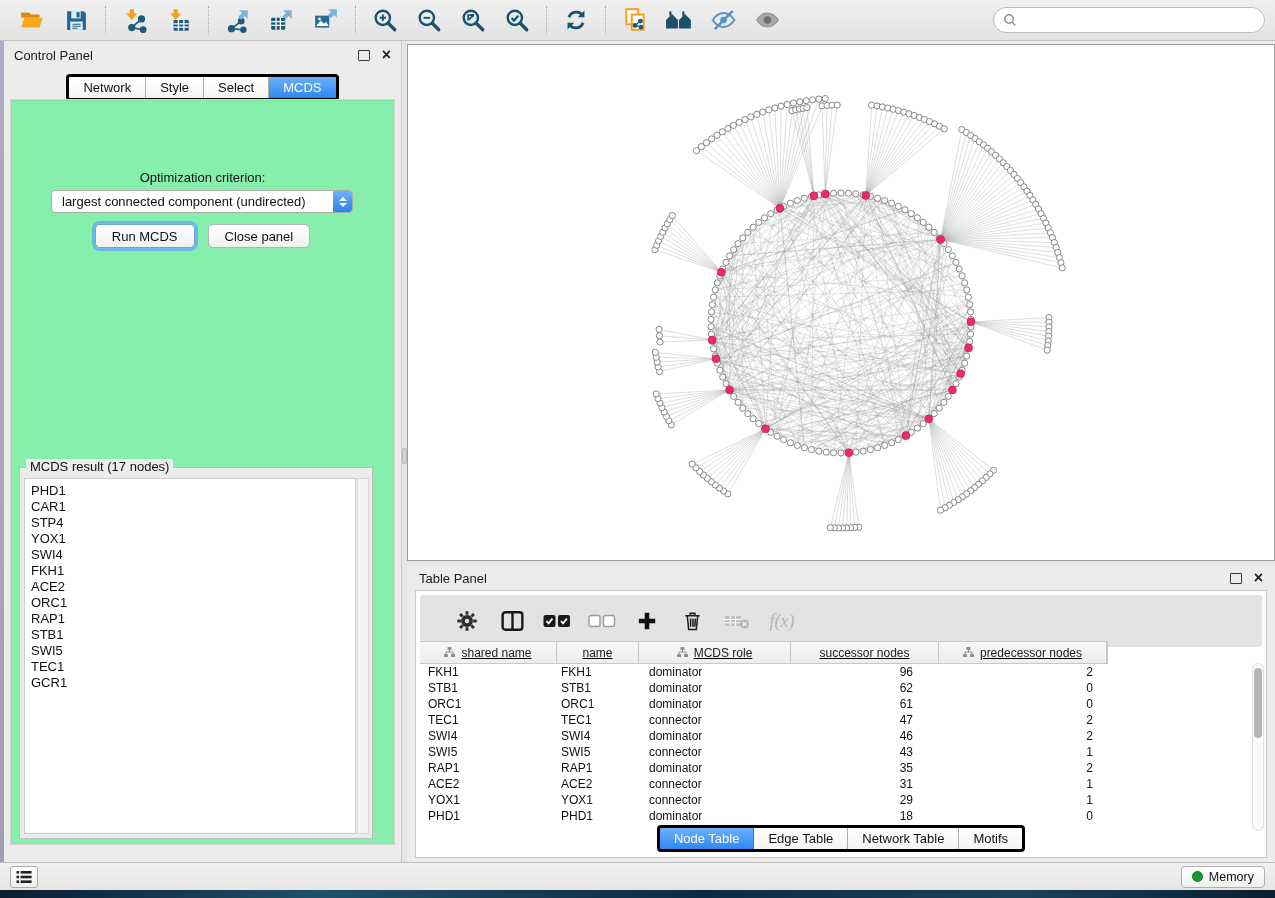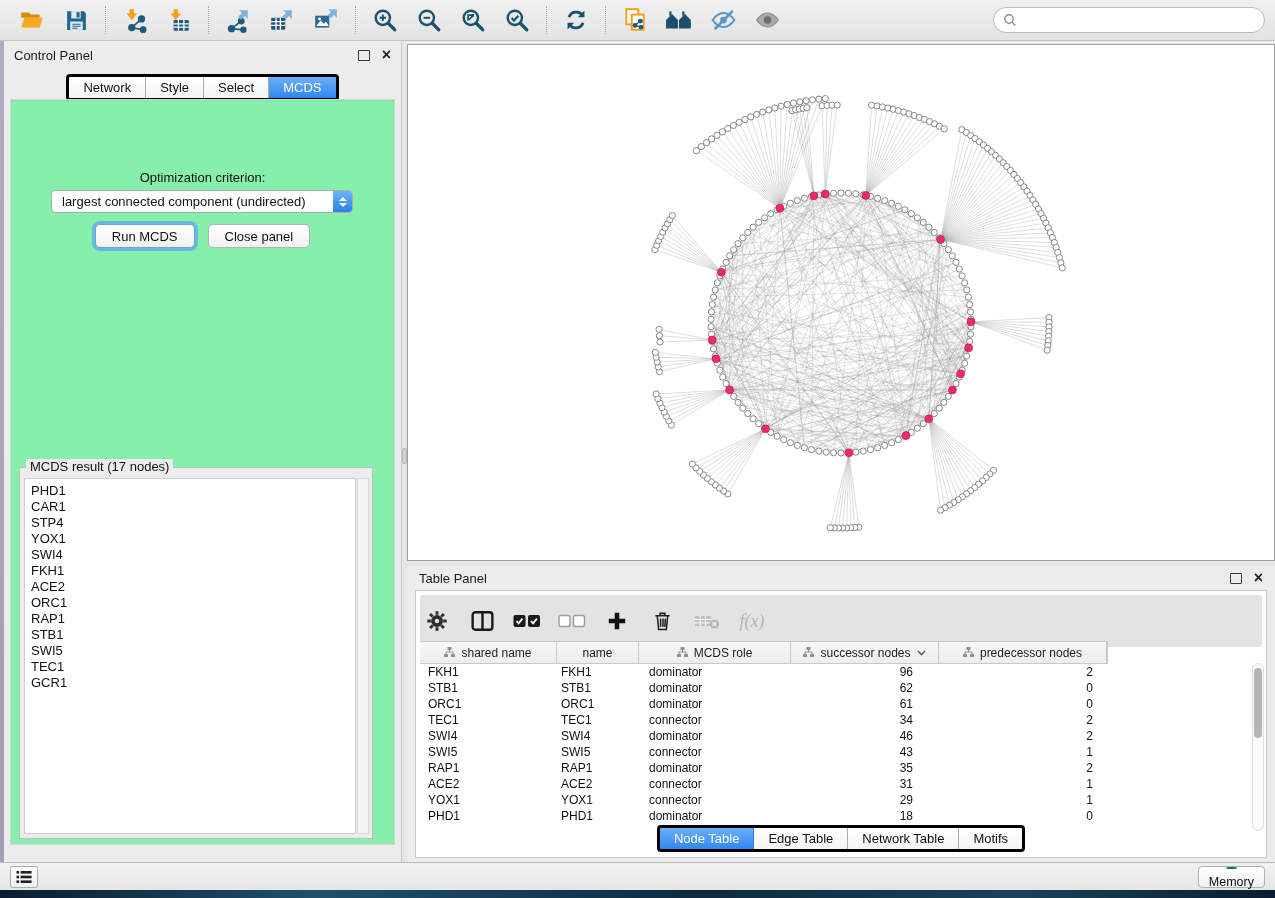--- a/index.html
+++ b/index.html
@@ -69,44 +69,44 @@
   .tl.red{background:#fc5753;border:1px solid #e1413c;}
   .tl.yellow{background:#fdbc40;border:1px solid #e0a02f;}
   .tl.green{background:#34c749;border:1px solid #27a836;}
   .net-title{position:absolute;left:0;right:0;text-align:center;font-size:12.5px;color:#222;}
   .net-canvas{position:absolute;left:0;top:19px;right:0;bottom:0;background:#fff;}
 
   
   .table-panel{position:absolute;left:0;top:525px;width:100%;height:296px;background:#ececec;}
   .tp-head{position:absolute;top:2px;left:0;right:0;height:20px;display:flex;align-items:center;padding:0 12px;}
   .tp-content{position:absolute;left:8px;right:8px;top:24px;bottom:4px;background:#fff;border:1px solid #c9c9c9;box-sizing:border-box;}
-  .tp-toolbar{position:absolute;left:4px;right:4px;top:4px;height:52px;background:#e3e3e3;border-radius:3px;display:flex;align-items:center;padding-left:0;gap:11px;}
+  .tp-toolbar{position:absolute;left:4px;right:4px;top:4px;height:52px;background:#e3e3e3;border-radius:3px;display:flex;align-items:center;padding-left:30px;gap:11px;}
   .tpt-btn{width:34px;height:32px;display:flex;align-items:center;justify-content:center;background:none;border:none;padding:0;}
   .fx{font-family:"Liberation Serif",serif;font-style:italic;font-size:18px;color:#b4b4b4;}
 
   .ttable{position:absolute;left:4px;right:4px;top:50px;bottom:30px;overflow:hidden;}
-  .thead{display:inline-flex;height:21px;border:1px solid #c8c8c8;border-left:none;background:linear-gradient(#f7f7f7,#ededed);}
+  .thead{display:inline-flex;height:21px;border:1px solid #c8c8c8;border-left:none;background:linear-gradient(#f7f7f7,#ededed);text-decoration:underline;}
   .hcell{display:flex;align-items:center;justify-content:center;gap:6px;font-size:12px;color:#222;border-right:1px solid #c8c8c8;box-sizing:border-box;}
   .trow{display:flex;height:16px;align-items:center;}
   .tcell{font-size:12px;color:#111;box-sizing:border-box;white-space:nowrap;overflow:hidden;}
   .c0{width:137px;padding-left:8px;}
   .c1{width:82px;padding-left:4px;}
   .c2{width:152px;padding-left:10px;}
-  .c3{width:148px;text-align:right;padding-right:26px;}
+  .c3{width:148px;text-align:right;padding-right:26px;flex-direction:column;}
   .c4{width:168px;text-align:right;padding-right:14px;}
   .hcell.c0,.hcell.c1,.hcell.c2,.hcell.c3,.hcell.c4{padding:0;text-align:center;}
   .tscroll{position:absolute;right:2px;top:72px;width:12px;height:168px;background:#fafafa;border:1px solid #e0e0e0;border-radius:6px;box-sizing:border-box;}
   .tthumb{position:absolute;left:1px;right:1px;top:4px;height:70px;background:#b5b5b5;border-radius:5px;}
 
   .tp-tabs{position:absolute;left:0;right:0;bottom:5px;display:flex;justify-content:center;}
 
   
   .status-bar{position:absolute;left:0;bottom:8px;width:100%;height:28px;background:linear-gradient(#f1f1f1,#e6e6e6);border-top:1px solid #bdbdbd;box-sizing:border-box;display:flex;align-items:center;padding:0 10px;}
   .list-btn{width:28px;height:22px;border:1px solid #ababab;border-radius:3px;background:linear-gradient(#fff,#efefef);display:flex;align-items:center;justify-content:center;padding:0;}
-  .mem-btn{margin-left:auto;height:22px;border:1px solid #b0b0b0;border-radius:4px;background:linear-gradient(#fff,#f0f0f0);display:flex;align-items:center;gap:6px;padding:0 10px;font-size:12.5px;color:#111;font-family:"Liberation Sans",sans-serif;flex-direction:column;}
+  .mem-btn{margin-left:auto;height:22px;border:1px solid #b0b0b0;border-radius:4px;background:linear-gradient(#fff,#f0f0f0);display:flex;align-items:center;gap:6px;padding:0 10px;font-size:12.5px;color:#111;font-family:"Liberation Sans",sans-serif;}
   .mem-dot{width:11px;height:11px;border-radius:50%;background:#169a2f;border:1px solid #0d7a22;box-sizing:border-box;}
 </style>
 </head>
 <body>
 
 <div class="app">
 
   <div class="toolbar">
     <button class="tb-btn">
         <svg width="26" height="26" viewBox="0 0 24 24">
@@ -1297,21 +1297,21 @@
                 <div class="tcell c0">ORC1</div>
                 <div class="tcell c1">ORC1</div>
                 <div class="tcell c2">dominator</div>
                 <div class="tcell c3">61</div>
                 <div class="tcell c4">0</div>
               </div>
               <div class="trow">
                 <div class="tcell c0">TEC1</div>
                 <div class="tcell c1">TEC1</div>
                 <div class="tcell c2">connector</div>
-                <div class="tcell c3">34</div>
+                <div class="tcell c3">47</div>
                 <div class="tcell c4">2</div>
               </div>
               <div class="trow">
                 <div class="tcell c0">SWI4</div>
                 <div class="tcell c1">SWI4</div>
                 <div class="tcell c2">dominator</div>
                 <div class="tcell c3">46</div>
                 <div class="tcell c4">2</div>
               </div>
               <div class="trow">

